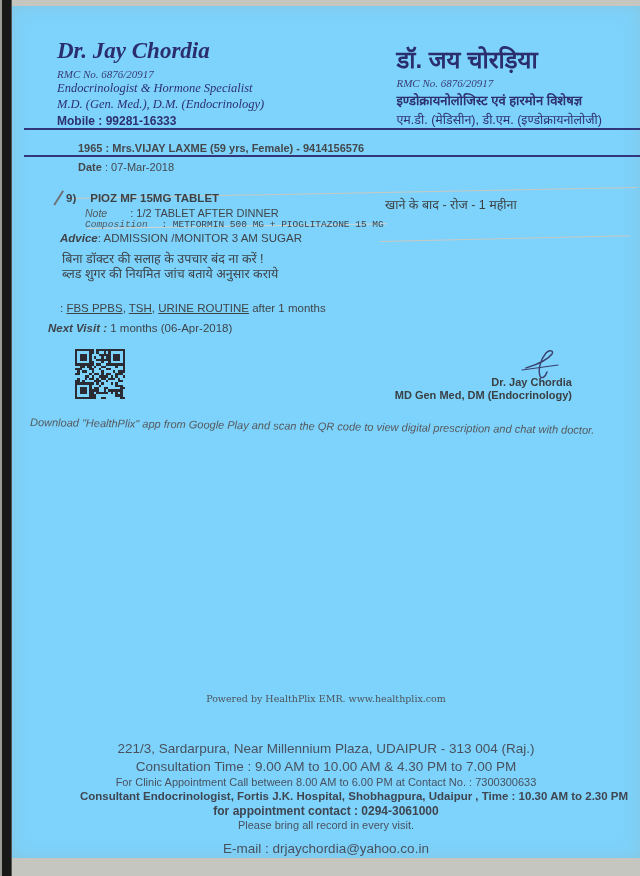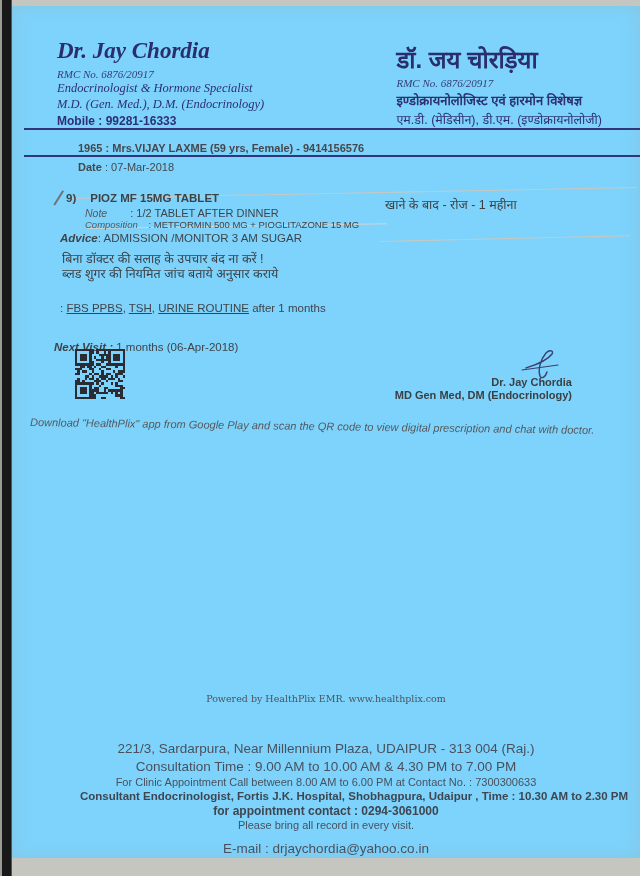--- a/index.html
+++ b/index.html
@@ -87,39 +87,39 @@
   <div class="abs rx-row" style="left:54px;top:186px;">
     <span>9)</span>
     <span>PIOZ MF 15MG TABLET</span>
   </div>
   <div class="abs hindi-sm" style="left:373px;top:190px;">खाने के बाद - रोज - 1 महीना</div>
 
   <div class="abs" style="left:73px;top:201px;font-size:11px;">
     <span class="lab" style="font-size:10.5px;">Note</span>
     <span class="val" style="margin-left:20px;text-align:center;">: 1/2 TABLET AFTER DINNER</span>
   </div>
-  <div class="abs" style="left:73px;top:213px;font-size:9.5px;">
+  <div class="abs" style="left:73px;top:213px;font-size:9.5px;font-family:Liberation Mono, monospace;">
     <span class="lab" style="font-size:9.5px;">Composition</span>
     <span class="val" style="margin-left:8px;">: METFORMIN 500 MG + PIOGLITAZONE 15 MG</span>
   </div>
 
   <div class="abs" style="left:48px;top:226px;font-size:11.5px;color:#3f4449;">
     <span class="bi">Advice</span><span>: ADMISSION /MONITOR 3 AM SUGAR</span>
   </div>
 
   <div class="abs advice-block" style="left:50px;top:246px;">
     <div>बिना डॉक्टर की सलाह के उपचार बंद ना करें !</div>
     <div>ब्लड शुगर की नियमित जांच बताये अनुसार कराये</div>
   </div>
 
   <div class="abs tests" style="left:48px;top:296px;">
     <span>: </span><span class="u b" style="font-weight:normal;">FBS PPBS</span><span>, </span><span class="u">TSH</span><span>, </span><span class="u">URINE ROUTINE</span><span> after 1 months</span>
   </div>
 
-  <div class="abs nv" style="left:42px;top:316px;margin-top:19px;">
+  <div class="abs nv" style="left:36px;top:316px;">
     <span class="bi">Next Visit :</span><span> 1 months (06-Apr-2018)</span>
   </div>
 
   <div class="abs qr" style="left:63px;top:343px;" id="qr">
       <div class="on"></div>
       <div class="on"></div>
       <div class="on"></div>
       <div class="on"></div>
       <div class="on"></div>
       <div class="on"></div>

